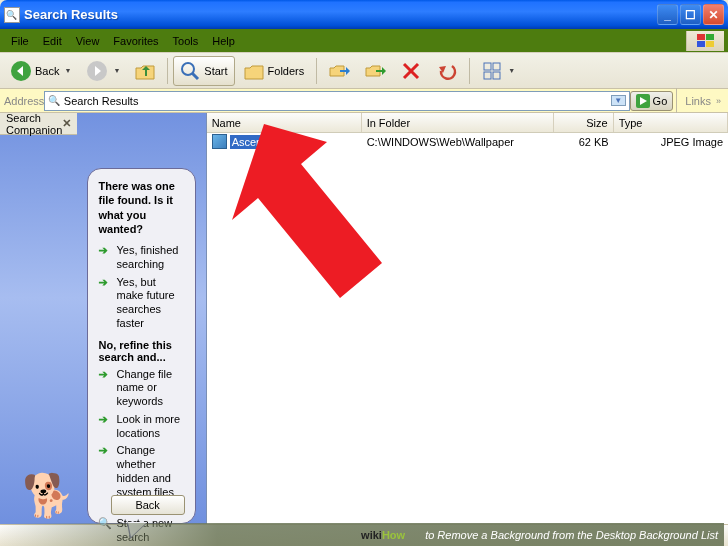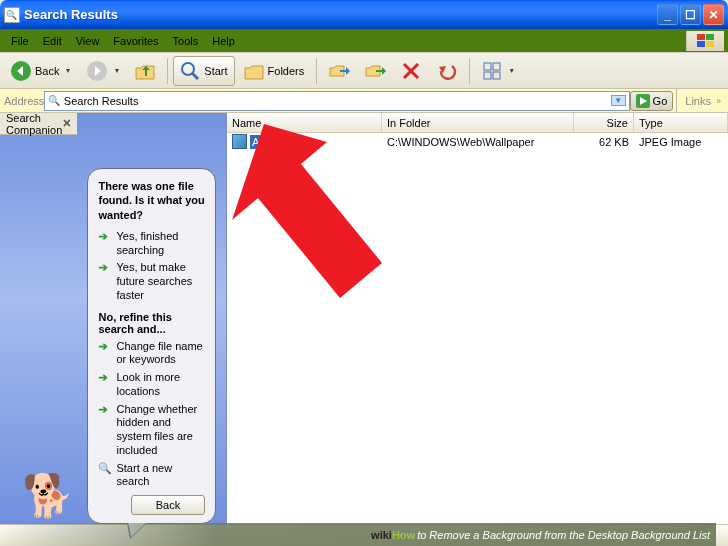--- a/index.html
+++ b/index.html
@@ -62,35 +62,35 @@
 .col.folder { width:192px; }
 .col.size { width:60px; justify-content:flex-end; }
 .col.type { flex:1; }
 .rows { flex:1; overflow:auto; position:relative; }
 .row { display:flex; height:17px; align-items:center; }
 .cell { padding: 0 5px; overflow:hidden; white-space:nowrap; }
 .cell.name { width:155px; display:flex; align-items:center; gap:3px; }
 .cell.name .sel { background:#316ac5; color:white; padding: 1px 2px; }
 .cell.folder { width:192px; }
 .cell.size { width:60px; text-align:right; }
-.cell.type { flex:1; }
+.cell.type { flex:1;margin-left:42px; }
 .file-ic { width:15px; height:15px; background:linear-gradient(135deg,#6bb5e8,#3d7fbd); border:1px solid #2c6090; flex-shrink:0; }
 
 
 .statusbar { height: 22px; background: linear-gradient(to bottom,#fcfcfb,#e7e2cf); border-top: 1px solid #c9c1a8; }
 
 
 .redarrow { position:absolute; pointer-events:none; z-index:50; }
 
 
-.watermark { position:absolute; bottom:0; left:0; right:12px; height:23px; background:linear-gradient(to right, rgba(120,130,100,0) 0%, rgba(109,120,90,0.85) 30%, rgba(109,120,90,0.92) 100%); display:flex; align-items:center; justify-content:flex-end; padding-right:6px; color:white; font-size:13px; font-style:italic; z-index:60;}
+.watermark { position:absolute; bottom:0; left:0; right:4px; height:23px; background:linear-gradient(to right, rgba(120,130,100,0) 0%, rgba(109,120,90,0.85) 30%, rgba(109,120,90,0.92) 100%); display:flex; align-items:center; justify-content:flex-end; padding-right:6px; color:white; font-size:13px; font-style:italic; z-index:60;}
 .watermark .wh { font-family: Georgia, serif; font-weight:bold; }
 .watermark .wh .k { color:#222; font-style:normal; }
 .watermark .wh .h { color:#9ac33c; font-style:normal; }
-.watermark .tline { font-style:italic; margin-left:2px; }
+.watermark .tline { font-style:italic; margin-left:20px; }
 
 
 svg { display:block; }
 </style>
 </head>
 <body>
 
 <div class="titlebar">
   <span class="icon-slot">🔍</span>
   <span class="title">Search Results</span>

